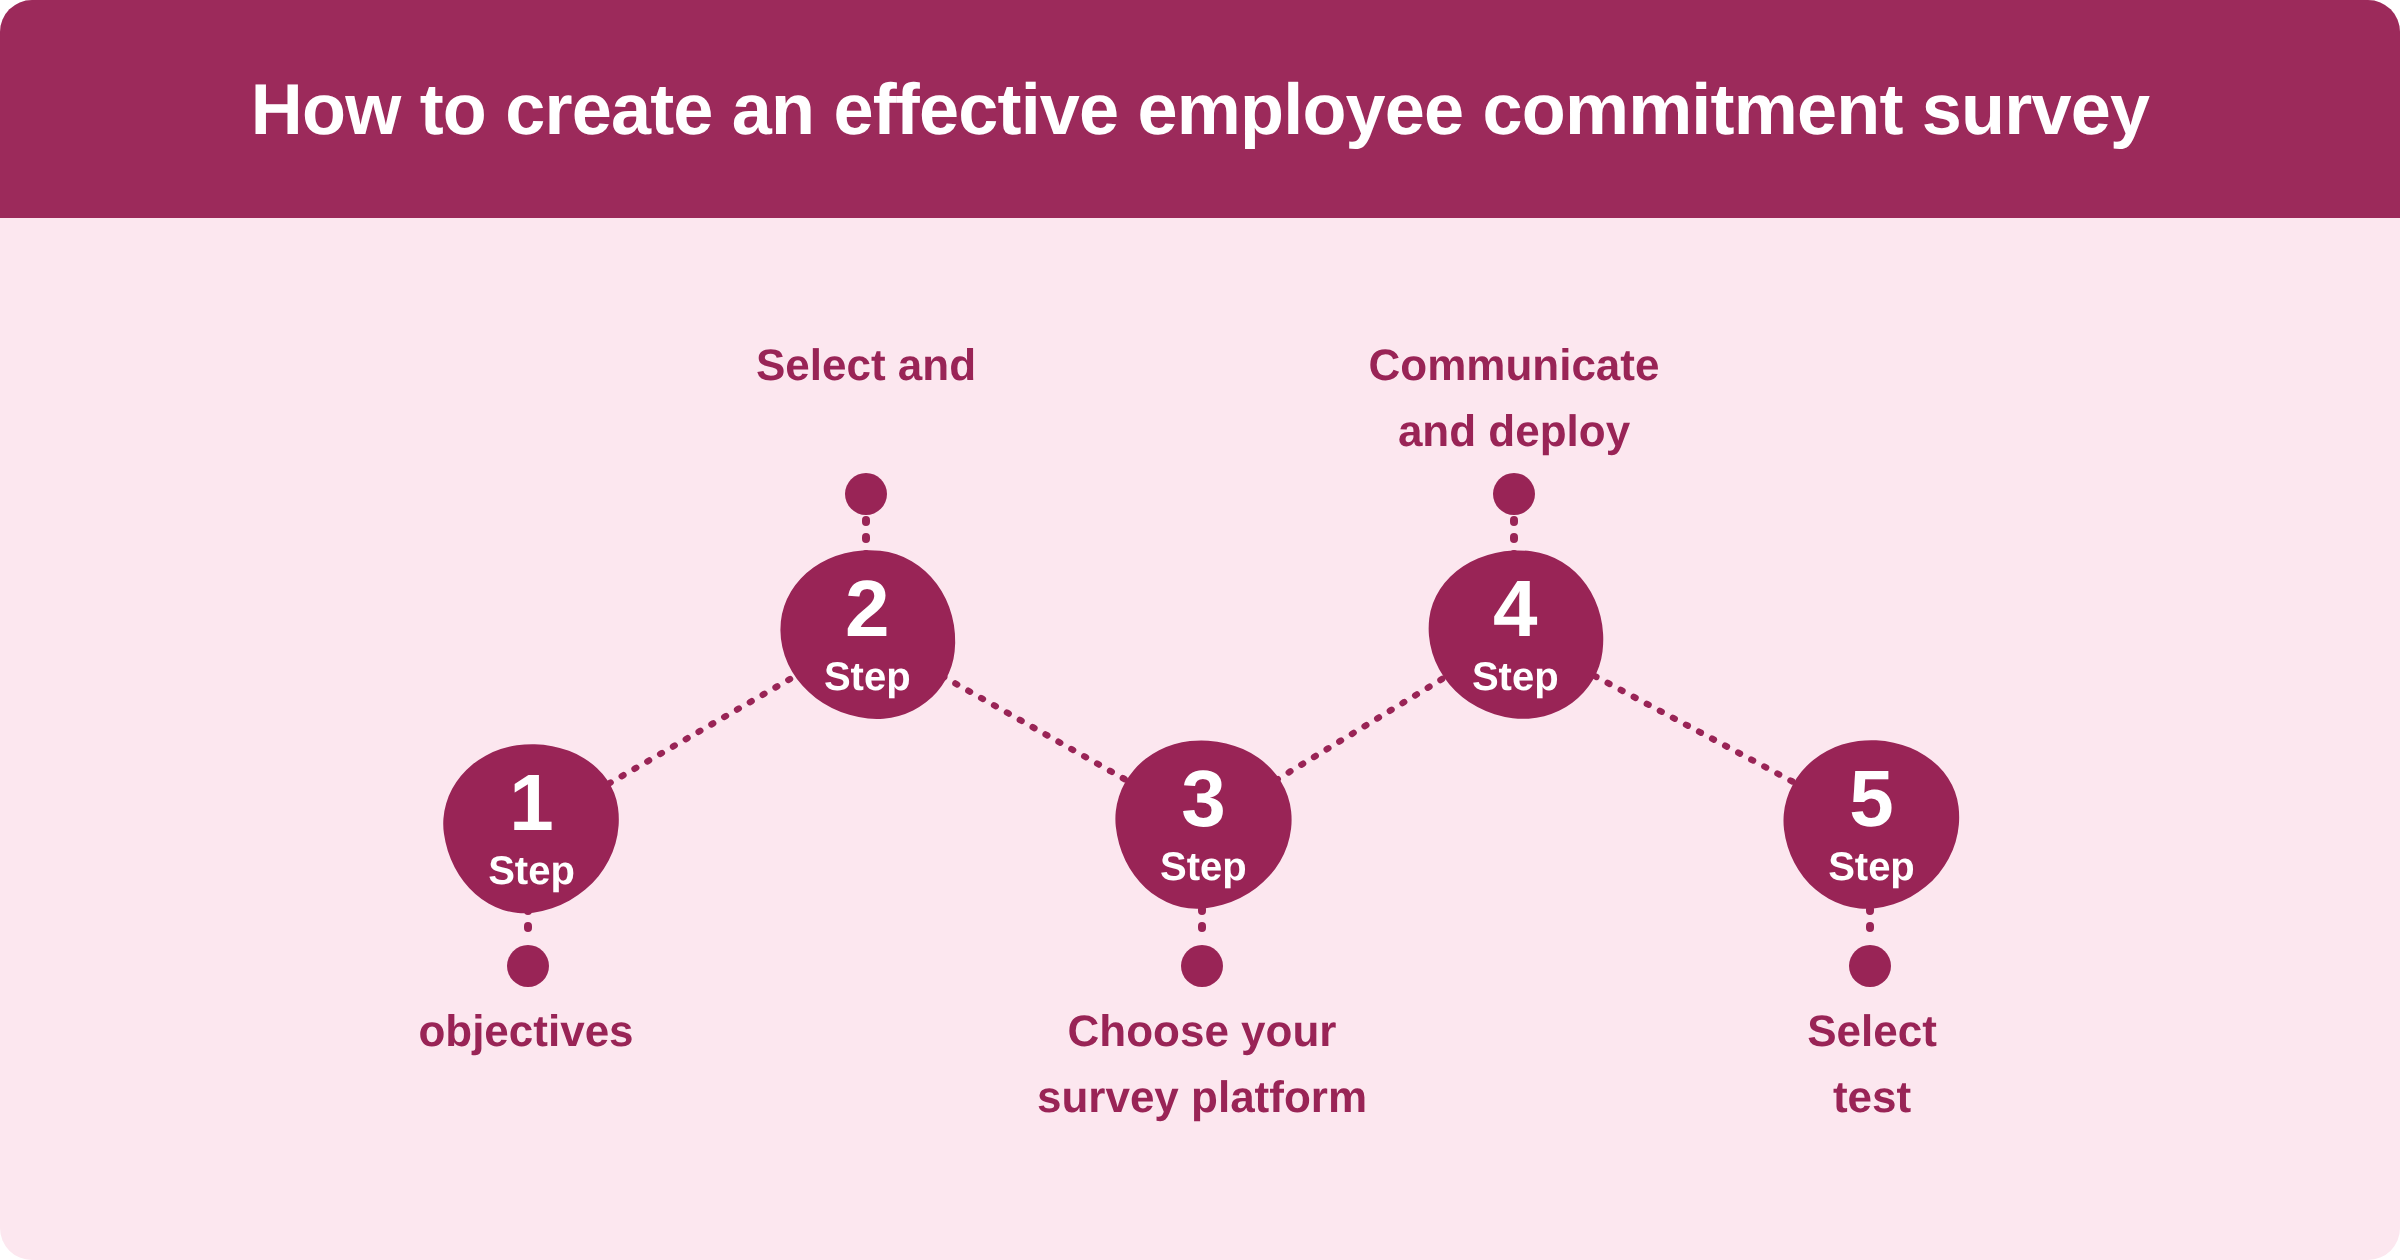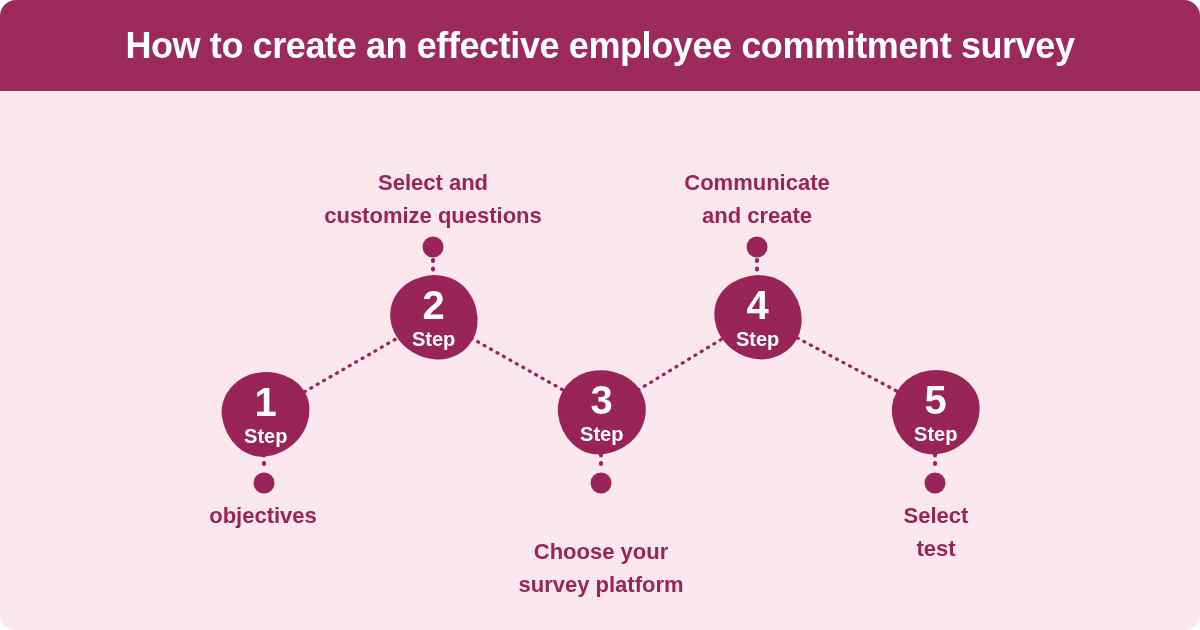--- a/index.html
+++ b/index.html
@@ -11,21 +11,21 @@
   }
   .canvas {
     position: relative;
     width: 1200px; height: 630px;
     background: var(--body-bg, #FCE7EF);
     border-radius: 16px;
     overflow: hidden;
   }
   .banner {
     position: absolute; top: 0; left: 0; right: 0;
-    height: 91px;
+    height: 109px;
     background: var(--header-bg, #9C2A5B);
     display: flex; align-items: center; justify-content: center;
   }
   .title {
     margin: 0;
     color: var(--text-on-accent, #ffffff);
     font-size: 36px;
     font-weight: bold;
     letter-spacing: -0.4px;
     white-space: nowrap;
@@ -68,21 +68,21 @@
     position: absolute;
     text-align: center;
     color: var(--accent, #992456);
     font-weight: bold;
     font-size: 22px;
     line-height: 33px;
   }
   .cap-line { display: block; }
   .c1 { left: 113px; top: 499px; width: 300px; }
   .c2 { left: 273px; top: 166px; width: 320px; }
-  .c3 { left: 441px; top: 499px; width: 320px; margin-top: 36px; }
+  .c3 { left: 441px; top: 499px; width: 320px; }
   .c4 { left: 597px; top: 166px; width: 320px; }
   .c5 { left: 786px; top: 499px; width: 300px; }
 </style>
 </head>
 <body>
 
 <div class="canvas">
 
   <svg class="connectors" viewBox="0 0 1200 630" aria-hidden="true">
     <path class="dash-diag" d="M266,414 L434,317 L602,412 L758,317 L936,412"></path>
@@ -113,21 +113,20 @@
   </div>
 
   <div class="blob b2">
     <div class="blob-inner">
       <div class="step-number">2</div>
       <div class="step-word">Step</div>
     </div>
   </div>
   <div class="caption c2">
     <span class="cap-line">Select and</span>
-    <span class="cap-line">customize questions</span>
   </div>
 
   <div class="blob b3">
     <div class="blob-inner">
       <div class="step-number">3</div>
       <div class="step-word">Step</div>
     </div>
   </div>
   <div class="caption c3">
     <span class="cap-line">Choose your</span>
@@ -135,21 +134,21 @@
   </div>
 
   <div class="blob b4">
     <div class="blob-inner">
       <div class="step-number">4</div>
       <div class="step-word">Step</div>
     </div>
   </div>
   <div class="caption c4">
     <span class="cap-line">Communicate</span>
-    <span class="cap-line">and create</span>
+    <span class="cap-line">and deploy</span>
   </div>
 
   <div class="blob b5">
     <div class="blob-inner">
       <div class="step-number">5</div>
       <div class="step-word">Step</div>
     </div>
   </div>
   <div class="caption c5">
     <span class="cap-line">Select</span>

